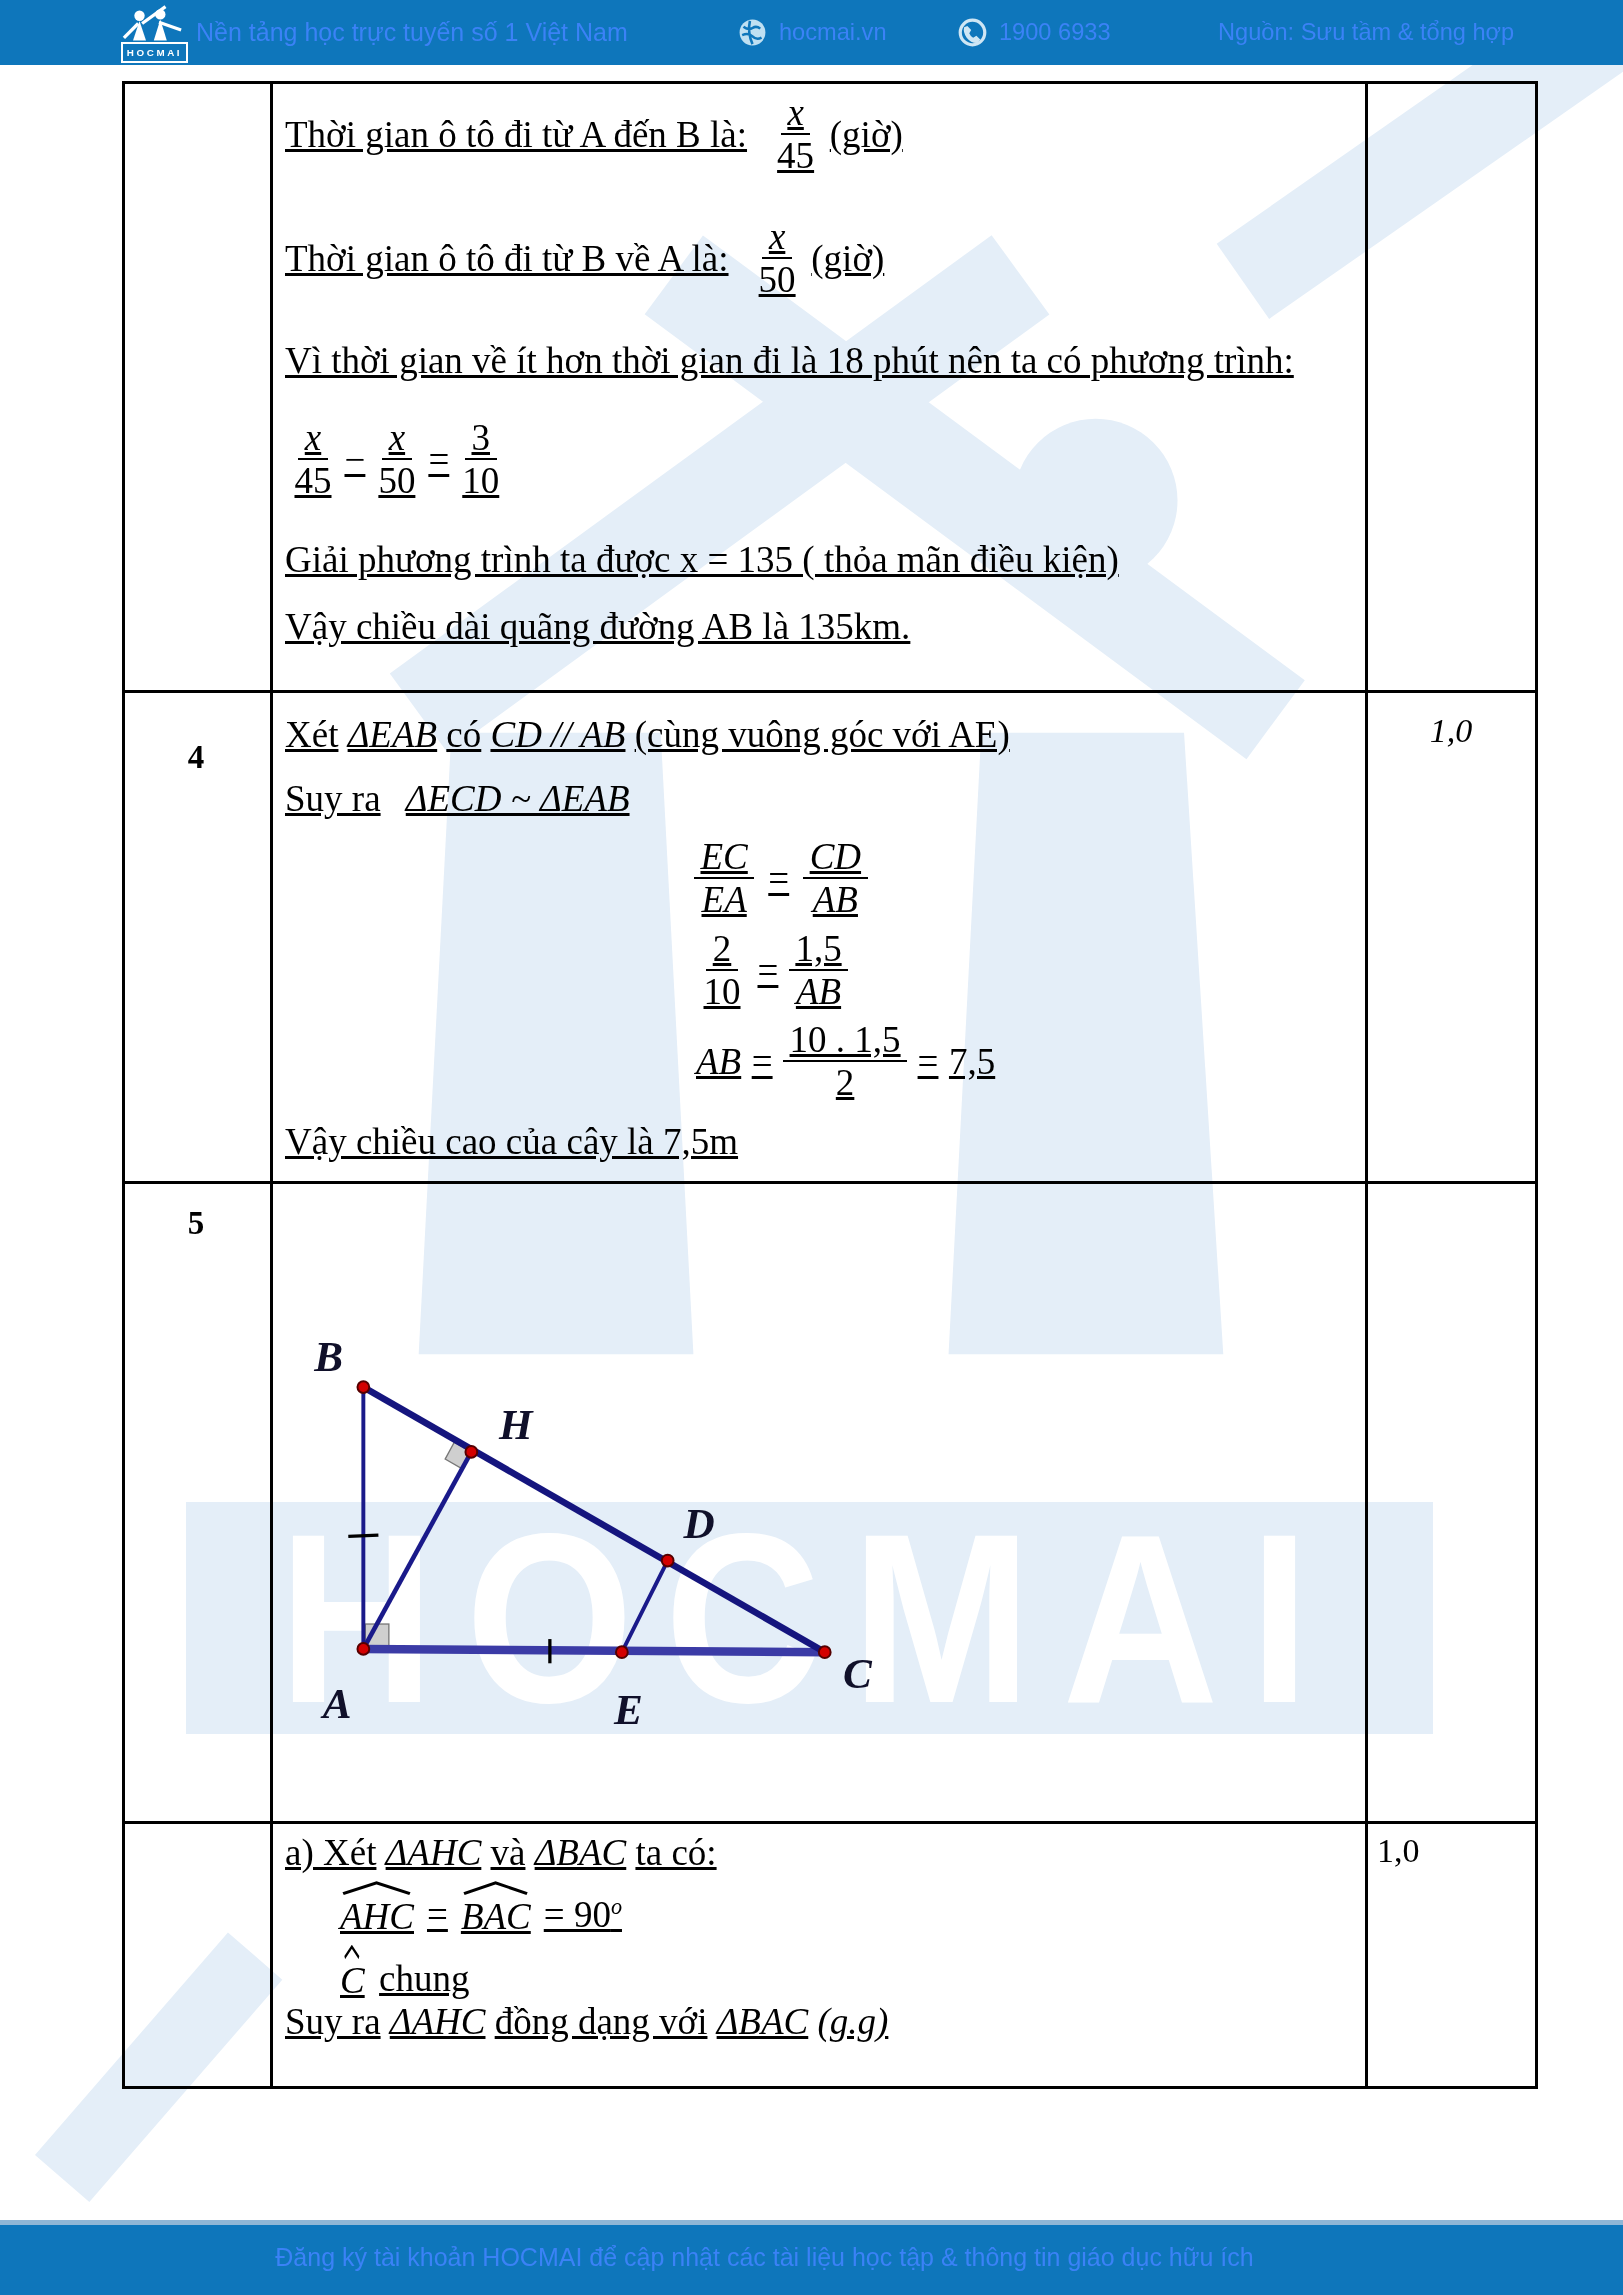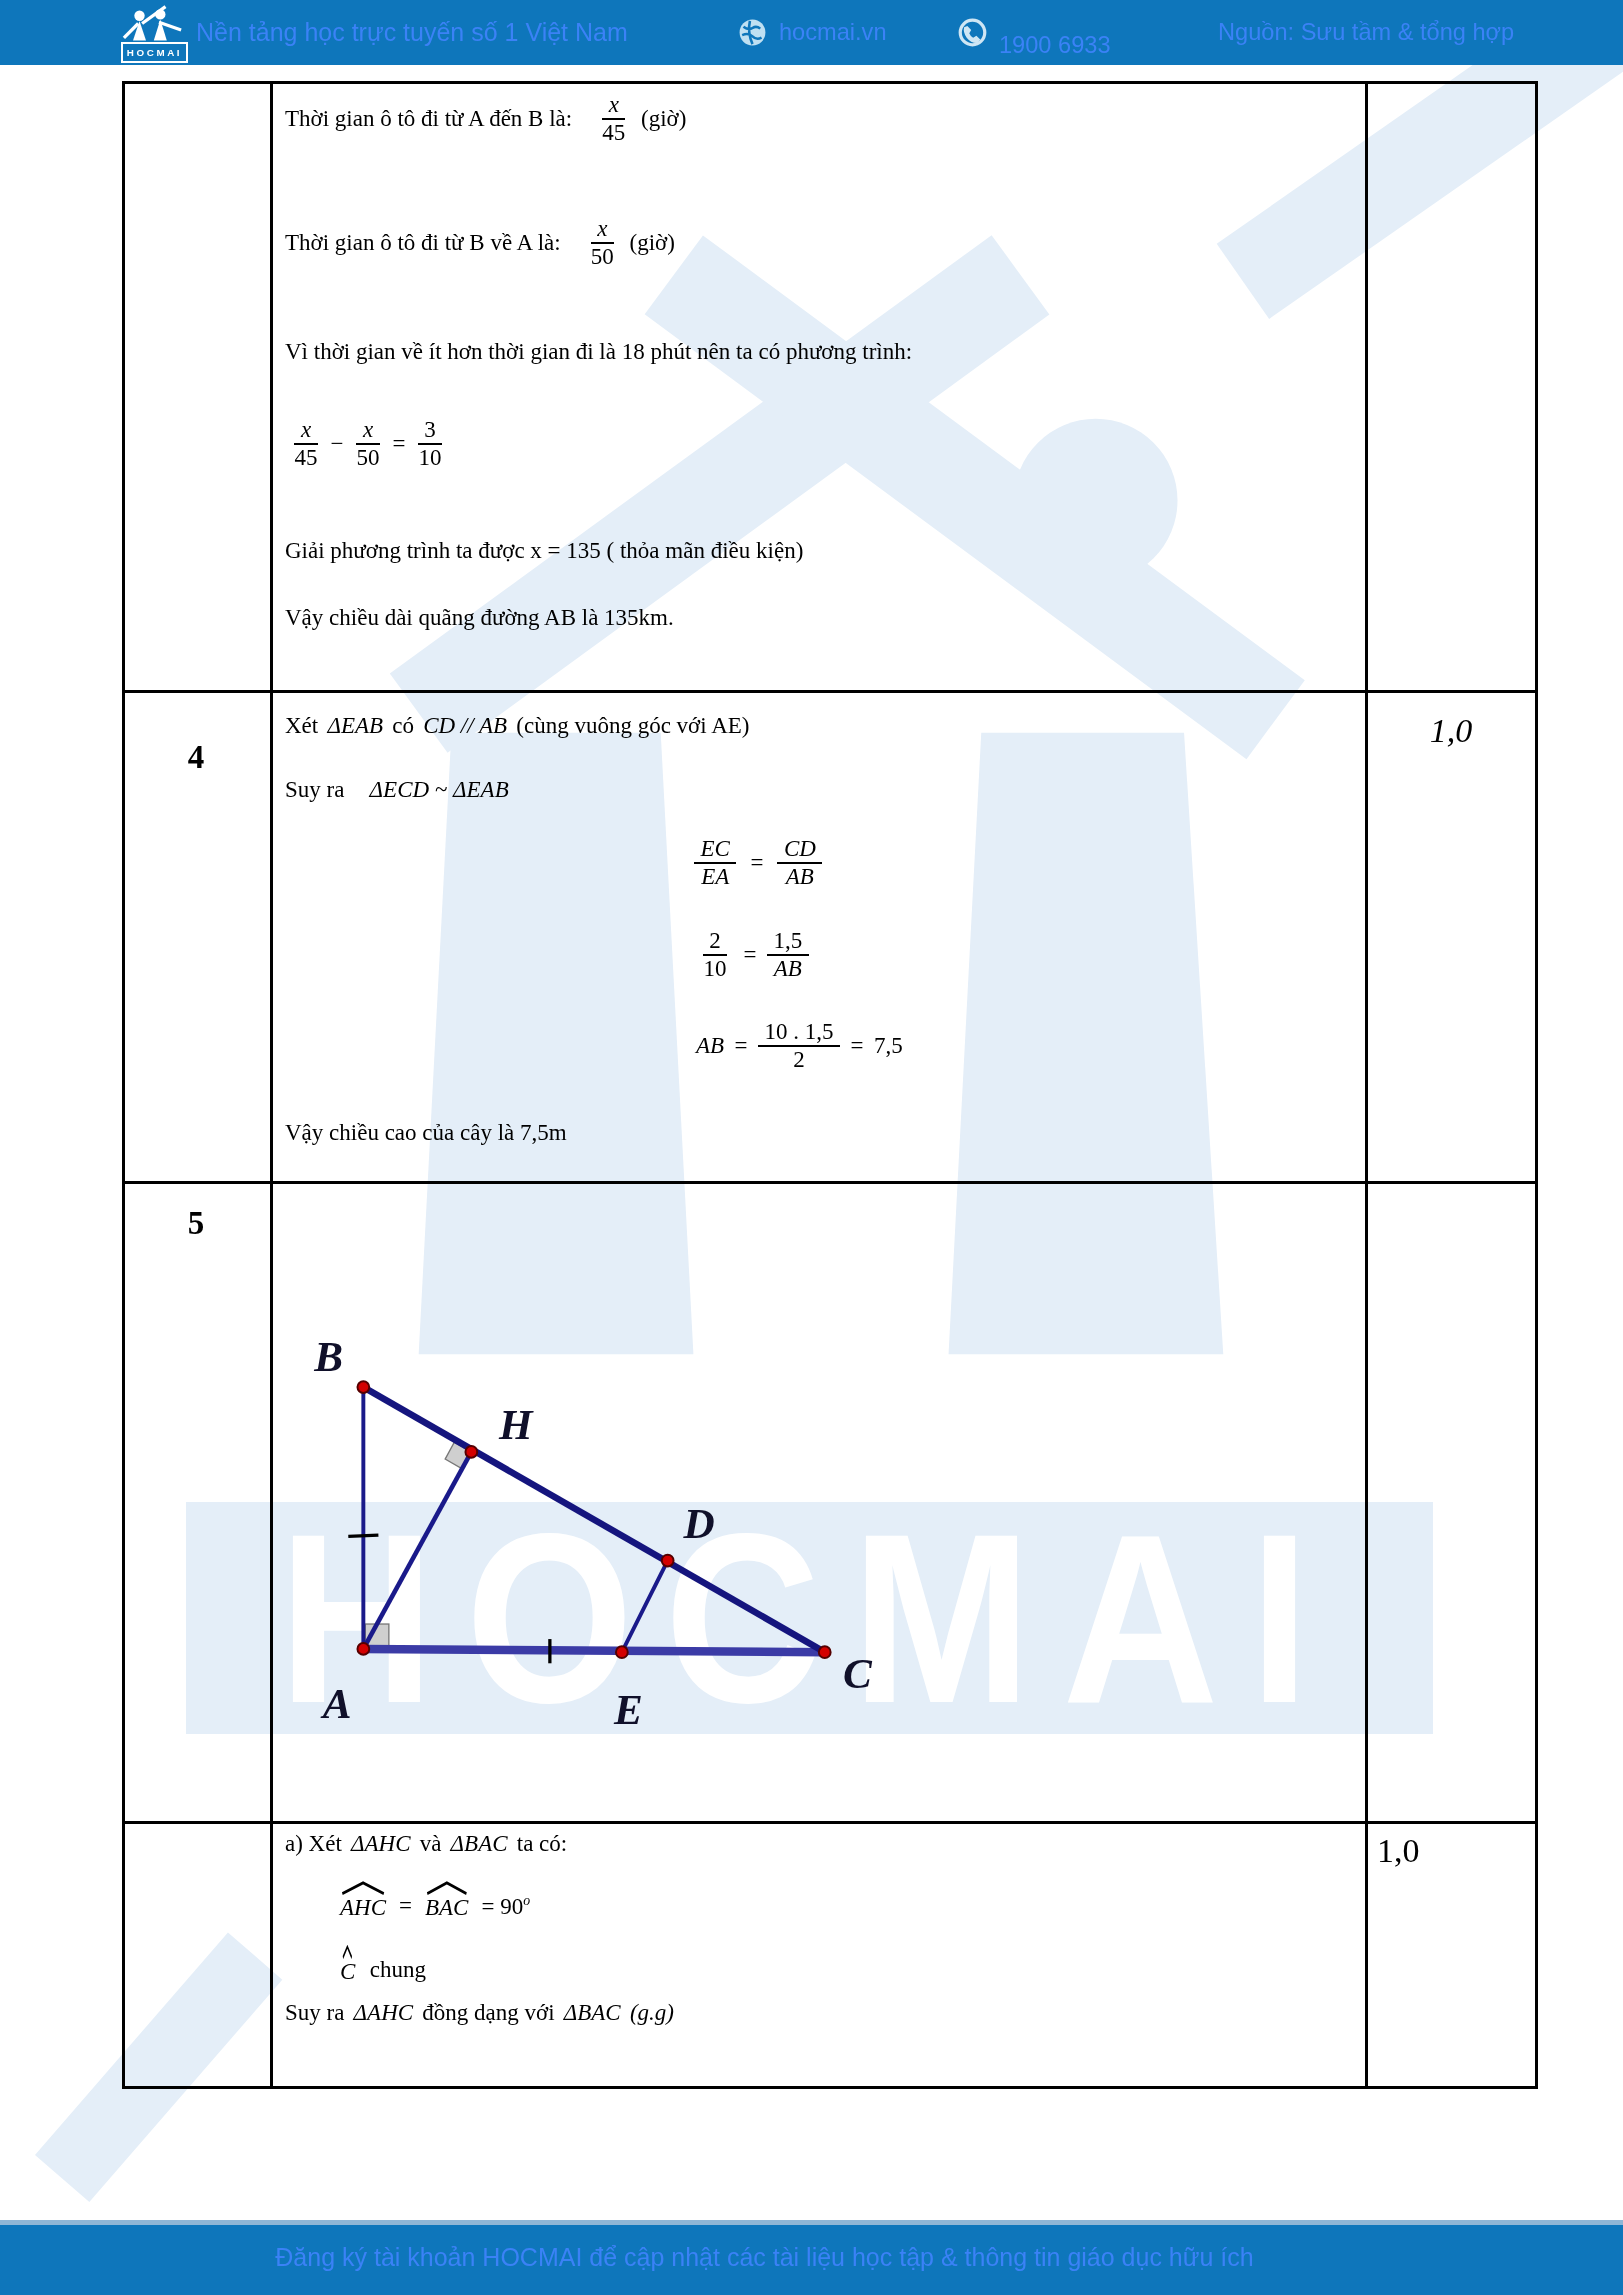--- a/index.html
+++ b/index.html
@@ -19,21 +19,21 @@
             letter-spacing:2.6px;color:#fff;font-family:"Liberation Sans",sans-serif;}
   
   .wm{z-index:0;}
   .wm-band{left:186px;top:1502px;width:1247px;height:232px;background:#e4eef8;z-index:0;
            display:flex;align-items:center;justify-content:center;}
   .wm-letters{font-family:"Liberation Sans",sans-serif;font-weight:bold;font-size:216px;
               letter-spacing:31px;color:#ffffff;transform:scaleY(1.12);white-space:nowrap;}
   
   .tline{background:#000;z-index:2;}
   
-  .line{position:absolute;display:flex;align-items:center;gap:9.2px;font-size:23px;z-index:3;white-space:nowrap;}
+  .line{position:absolute;display:flex;align-items:center;gap:9.2px;font-size:37px;z-index:3;white-space:nowrap;text-decoration:underline;}
   .it{font-style:italic;}
   .frac{display:inline-flex;flex-direction:column;align-items:center;line-height:1.12;}
   .fnum{border-bottom:2.6px solid #000;padding:0 6.5px;text-align:center;}
   .fden{padding:0 6.5px;text-align:center;}
   .rownum{position:absolute;font-weight:bold;font-size:33px;z-index:3;text-align:center;}
   .pts{position:absolute;font-size:34px;z-index:3;}
   .hat{position:relative;display:inline-block;font-style:italic;padding-top:3.9px;}
   .hat>svg{position:absolute;left:2%;right:2%;top:-10.5px;width:96%;height:14.4px;}
   .sup{font-size:60%;vertical-align:super;font-style:italic;}
   .figure-svg{z-index:3;}
@@ -72,21 +72,21 @@
 <div class="abs bar-text tagline" style="z-index:6;">Nền tảng học trực tuyến số 1 Việt Nam</div>
 <svg class="abs" style="left:737px;top:17px;z-index:6;" width="31" height="31" viewBox="0 0 48 48">
   <circle cx="24" cy="24" r="20" fill="#bfe0f2"></circle>
   <path d="M10 15 q8 6 14 2 q6 -4 12 1 M8 28 q10 -4 16 2 q6 6 14 2 M20 6 q-4 18 4 36" stroke="#0e76bb" stroke-width="4" fill="none"></path>
 </svg>
 <div class="abs bar-text hsmall" style="left:779px;top:0;z-index:6;">hocmai.vn</div>
 <svg class="abs" style="left:957px;top:17px;z-index:6;" width="31" height="31" viewBox="0 0 48 48">
   <circle cx="24" cy="24" r="19" fill="none" stroke="#cfe6f4" stroke-width="5"></circle>
   <path d="M16 14 l6 6 -3 5 q2 5 6 7 l5 -3 6 6 -4 5 q-10 1 -17 -8 q-6 -8 -4 -16 z" fill="#cfe6f4"></path>
 </svg>
-<div class="abs bar-text hsmall" style="left:999px;top:0;z-index:6;margin-top:13px;">1900 6933</div>
+<div class="abs bar-text hsmall" style="left:999px;top:0;z-index:6;">1900 6933</div>
 <div class="abs bar-text hsmall" style="left:1218px;top:0;z-index:6;">Nguồn: Sưu tầm &amp; tổng hợp</div>
 
 <div>
 
   <div class="abs tline" style="left:122px;top:81px;width:1415px;height:2.6px;"></div>
   <div class="abs tline" style="left:122px;top:2086px;width:1415px;height:3.3px;"></div>
   <div class="abs tline" style="left:122px;top:81px;width:2.6px;height:2008px;"></div>
   <div class="abs tline" style="left:1535px;top:81px;width:2.6px;height:2008px;"></div>
 
   <div class="abs tline" style="left:270px;top:81px;width:2.6px;height:2008px;"></div>

